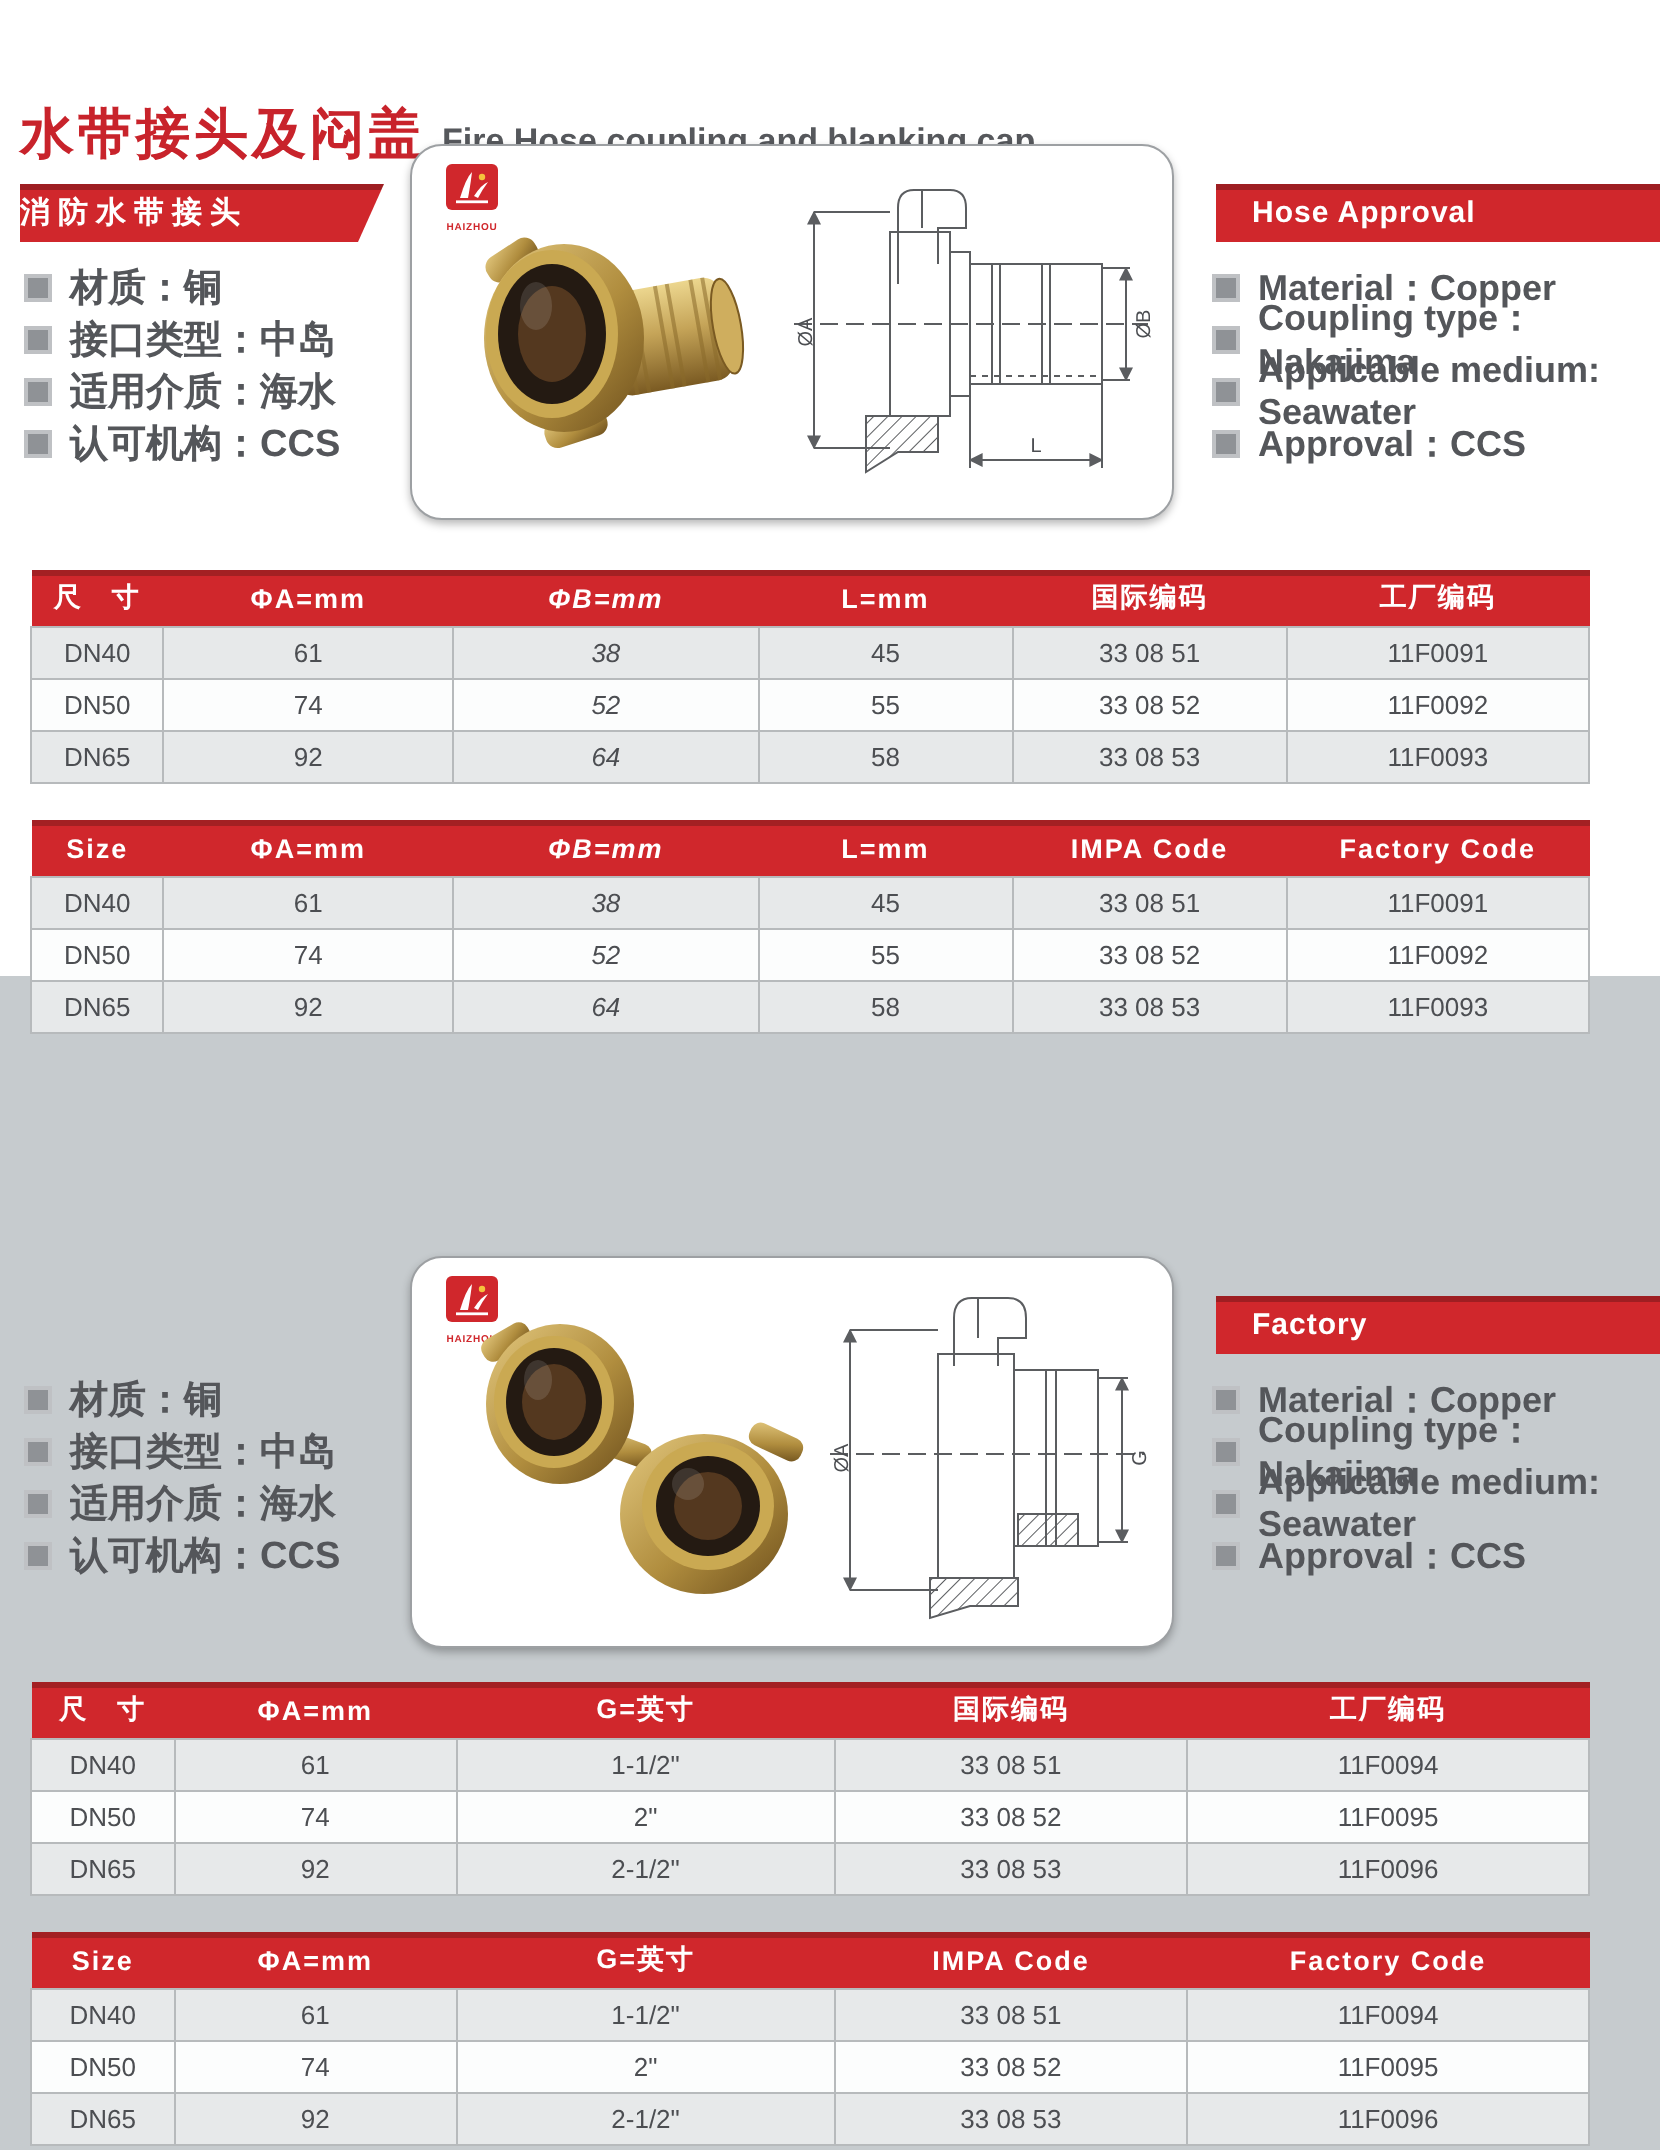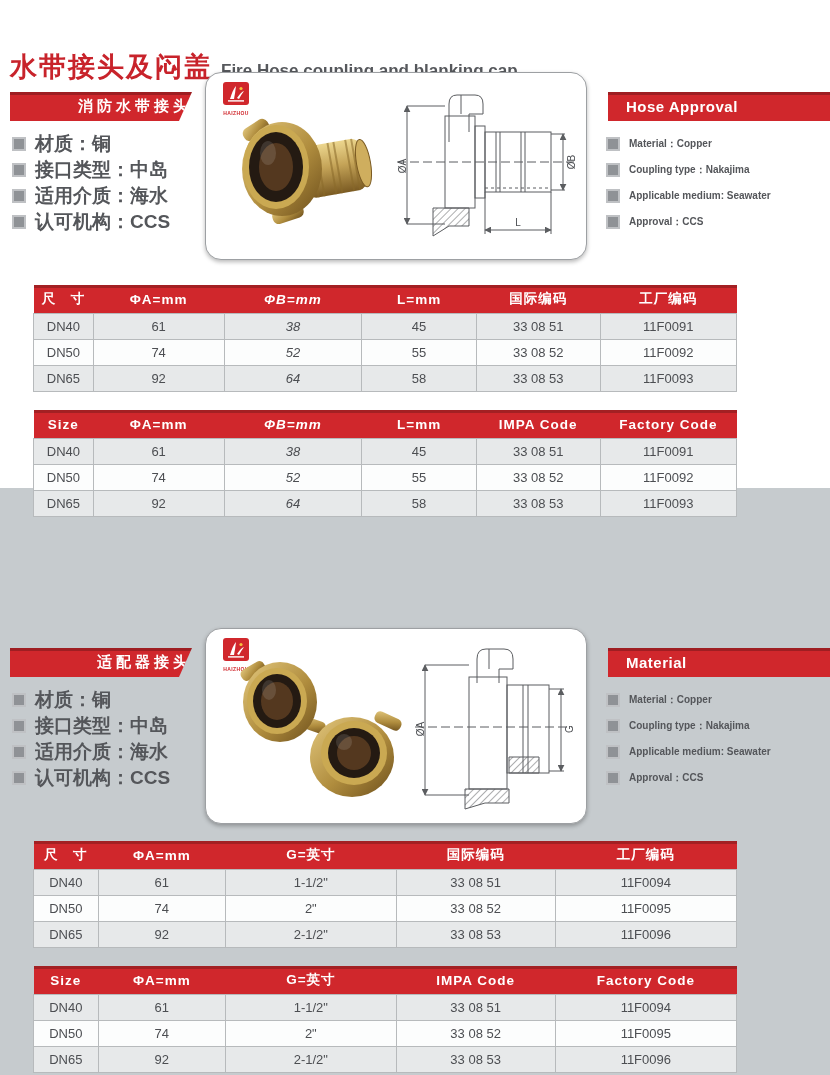--- a/index.html
+++ b/index.html
@@ -14,34 +14,34 @@
   .title-zh{color:#c8232b;font-size:27px;font-weight:bold;letter-spacing:2px;}
   .title-en{color:#56585c;font-size:17px;font-weight:bold;margin-left:8px;}
 
   
   .banner{
     position:absolute;height:29px;
     background:linear-gradient(180deg,#9e1e22 0px,#9e1e22 3px,#d0272c 3px);
     clip-path:polygon(0 0,100% 0,calc(100% - 13px) 100%,0 100%);
     color:#ffffff;font-weight:bold;display:flex;align-items:center;
   }
-  .banner-zh{justify-content:flex-end;font-size:15px;letter-spacing:4px;}
+  .banner-zh{justify-content:flex-start;font-size:15px;letter-spacing:4px;}
   .banner-en{justify-content:flex-start;padding-left:18px;font-size:15px;letter-spacing:0.5px;}
   .banner-zh1{top:92px;left:10px;width:182px;}
   .banner-en1{top:92px;left:608px;width:220px;}
   .banner-zh2{top:648px;left:10px;width:182px;}
   .banner-en2{top:648px;left:608px;width:220px;}
 
   
   ul.specs{position:absolute;list-style:none;margin:0;padding:0;}
   .specs li{display:flex;align-items:center;margin-bottom:11px;height:15px;}
   .specs .bullet{width:10px;height:10px;background:#8f9296;border:2px solid #bfc1c4;margin-right:9px;flex:none;}
   .specs .spec-text{color:#54565a;font-weight:bold;}
   .specs-zh{font-size:19px;}
-  .specs-en{font-size:10px;}
+  .specs-en{font-size:18px;}
   .specs-zh1{top:136px;left:12px;}
   .specs-en1{top:136px;left:606px;}
   .specs-zh2{top:692px;left:12px;}
   .specs-en2{top:692px;left:606px;}
 
   
   .panel{
     position:absolute;background:#ffffff;border:1px solid #9da0a3;border-radius:16px;
     box-shadow:0 2px 4px rgba(0,0,0,.28);
   }
@@ -49,21 +49,21 @@
   .panel2{left:205px;top:628px;width:380px;height:194px;}
   .logo{position:absolute;left:12px;top:9px;width:36px;text-align:center;}
   .logo-text{font-size:5px;color:#d0272c;font-weight:bold;letter-spacing:.4px;display:block;margin-top:1px;}
   .photo1{position:absolute;left:24px;top:34px;}
   .drawing1{position:absolute;right:8px;top:9px;}
   .photo2{position:absolute;left:16px;top:28px;}
   .drawing2{position:absolute;right:10px;top:10px;}
 
   
   table.spec-table{
-    position:absolute;left:33px;width:704px;
+    position:absolute;left:15px;width:780px;
     border-collapse:collapse;table-layout:fixed;background:transparent;border-radius:26px;
   }
   .table1{top:285px;} .table2{top:410px;} .table3{top:841px;} .table4{top:966px;}
   .spec-table th{
     height:28px;background:linear-gradient(180deg,#a32023 0px,#a32023 3px,#d0272c 3px);
     color:#ffffff;font-size:13.5px;font-weight:bold;letter-spacing:1px;padding:0;text-align:center;
   }
   .spec-table td{
     height:25px;border:1px solid #b7babc;text-align:center;
     color:#4c4e52;font-size:13px;padding:0;
@@ -288,23 +288,20 @@
           <td>DN65</td>
           <td>92</td>
           <td>64</td>
           <td>58</td>
           <td>33 08 53</td>
           <td>11F0093</td>
         </tr>
       </tbody>
     </table>
 
-  <div class="banner banner-zh banner-zh2">
-    <span>适配器接头</span>
-  </div>
   <ul class="specs specs-zh specs-zh2">
       <li>
         <span class="bullet"></span>
         <span class="spec-text">材质：铜</span>
       </li>
       <li>
         <span class="bullet"></span>
         <span class="spec-text">接口类型：中岛</span>
       </li>
       <li>
@@ -377,21 +374,21 @@
       <text class="dlabel" transform="rotate(-90 9 90)" x="9" y="94" text-anchor="middle">ØA</text>
 
       <line class="dline" x1="150" y1="50" x2="150" y2="132" marker-start="url(#arr2)" marker-end="url(#arr2)"></line>
       <line class="dline" x1="138" y1="50" x2="153" y2="50"></line>
       <line class="dline" x1="138" y1="132" x2="153" y2="132"></line>
       <text class="dlabel" transform="rotate(-90 158 90)" x="158" y="94" text-anchor="middle">G</text>
     </svg>
   </div>
 
   <div class="banner banner-en banner-en2">
-    <span>Material</span>
+    <span>Factory</span>
   </div>
   <ul class="specs specs-en specs-en2">
       <li>
         <span class="bullet"></span>
         <span class="spec-text">Material：Copper</span>
       </li>
       <li>
         <span class="bullet"></span>
         <span class="spec-text">Coupling type：Nakajima</span>
       </li>

